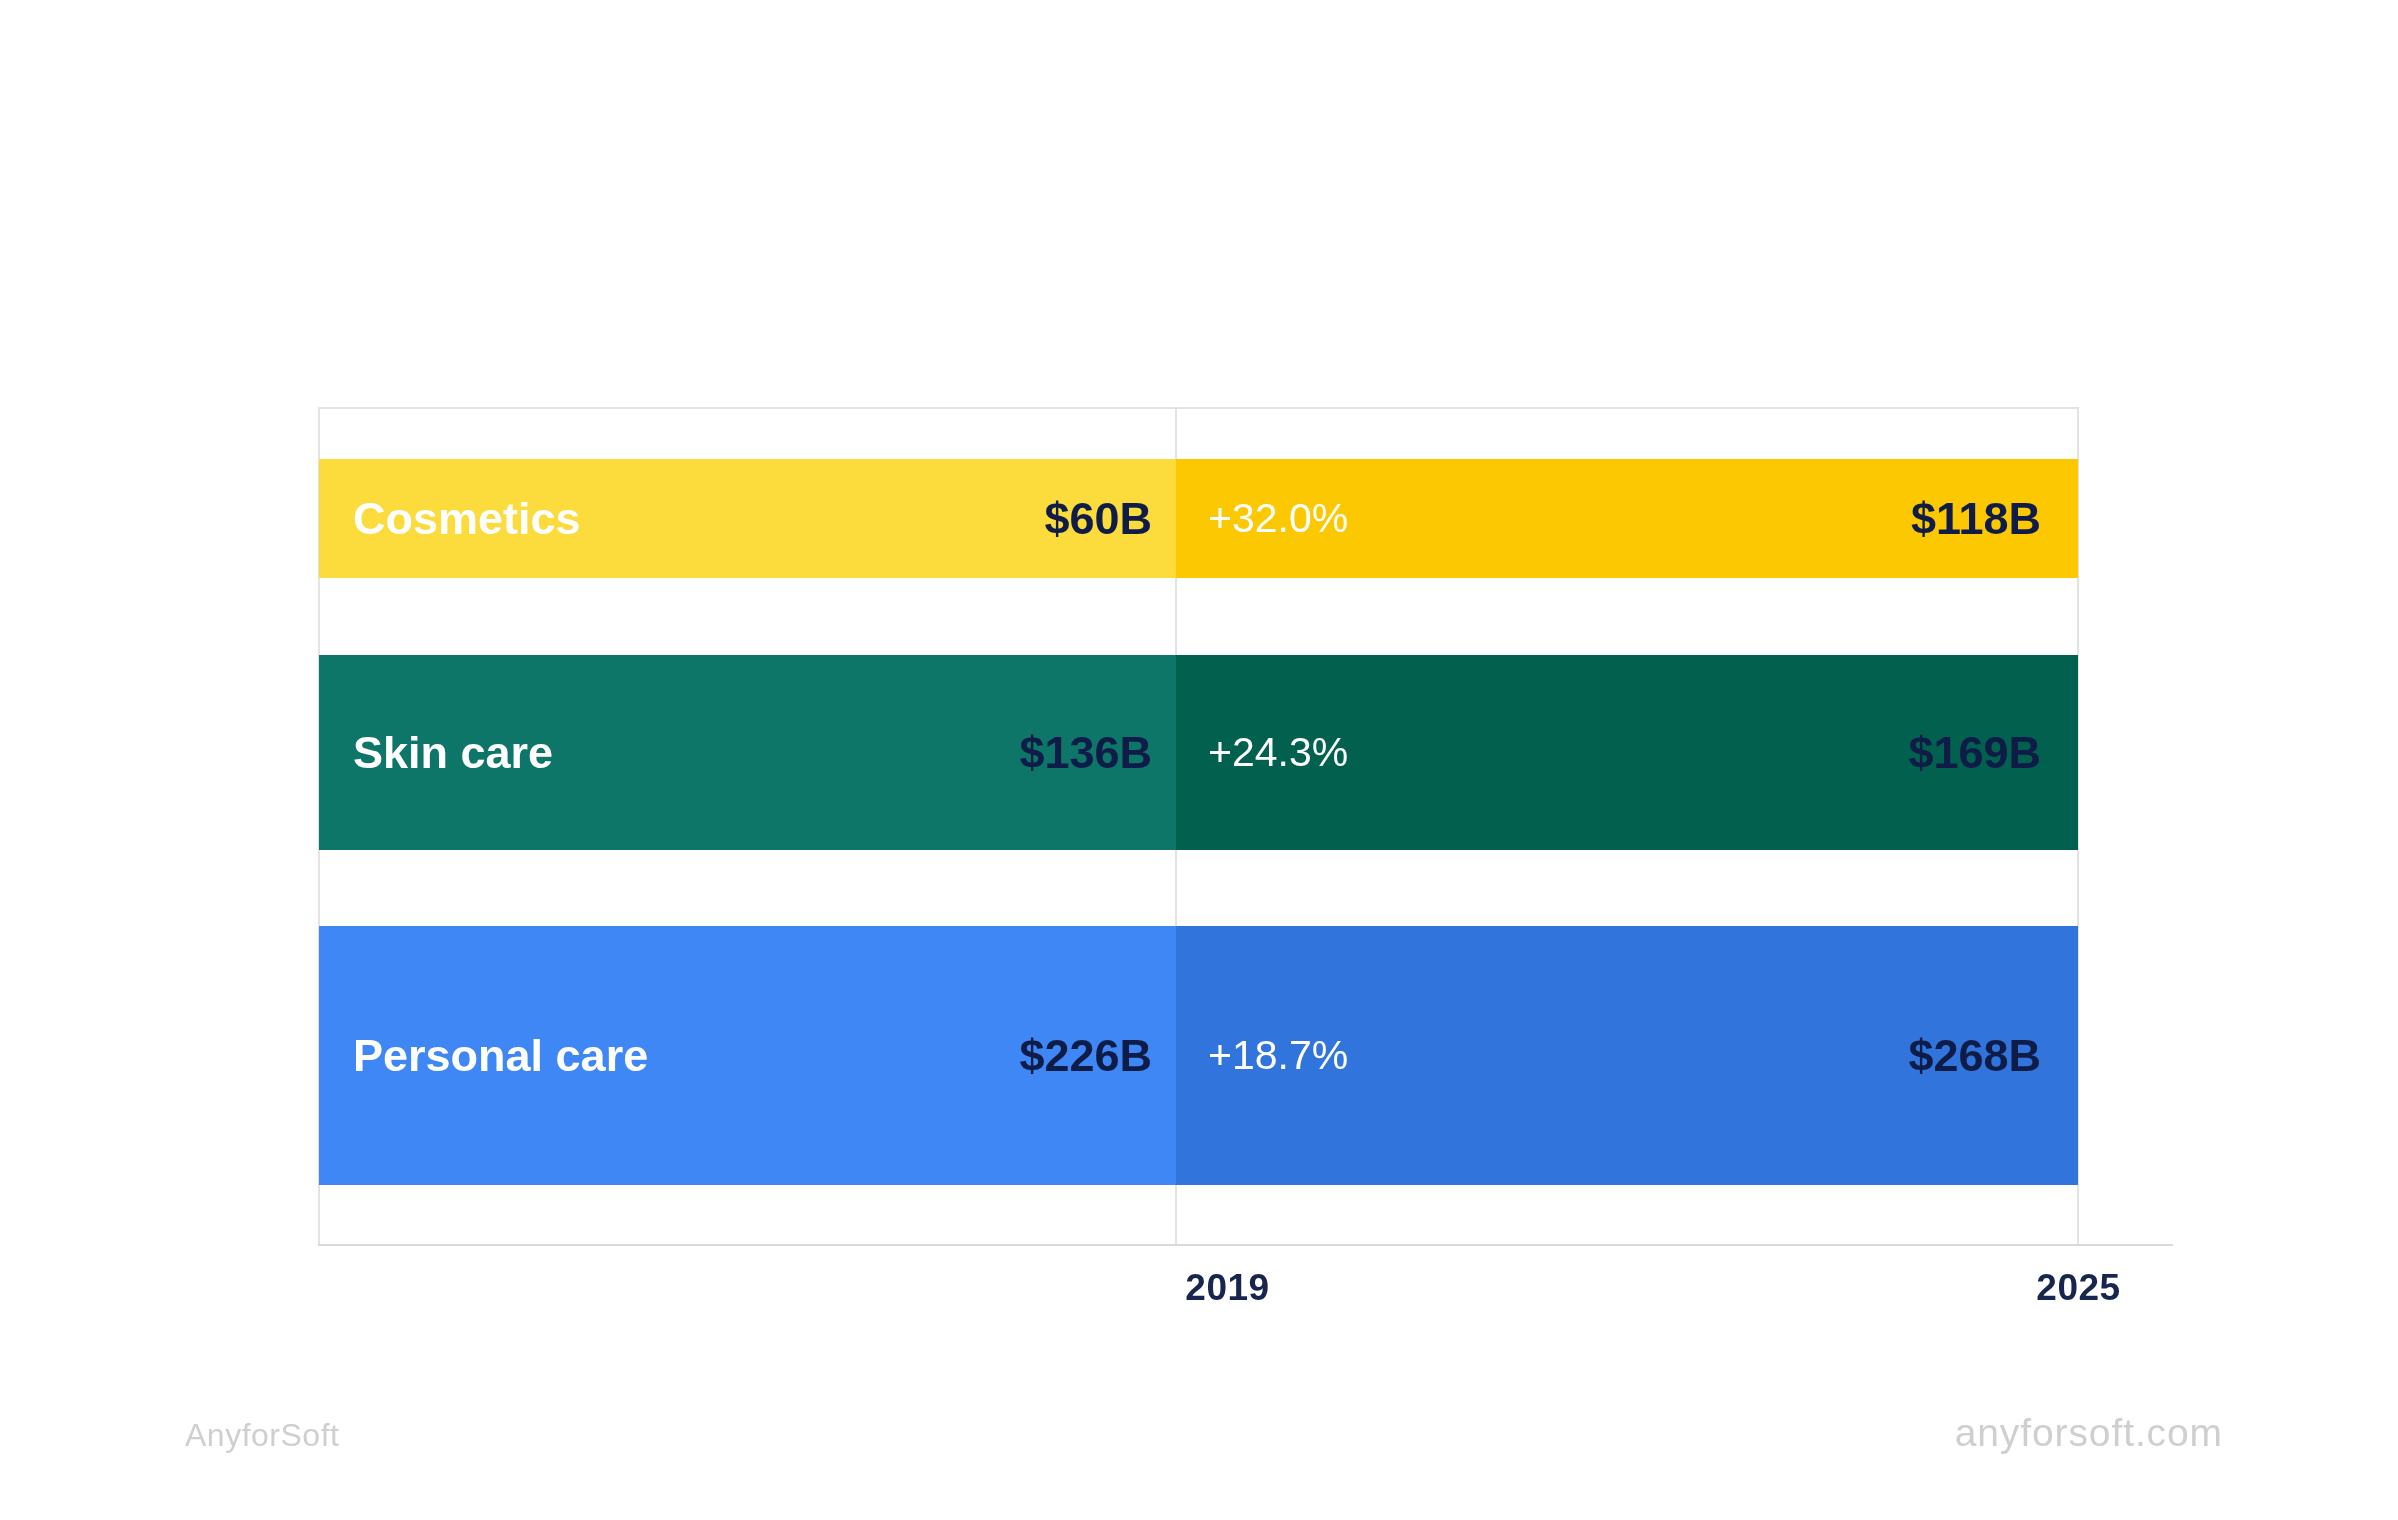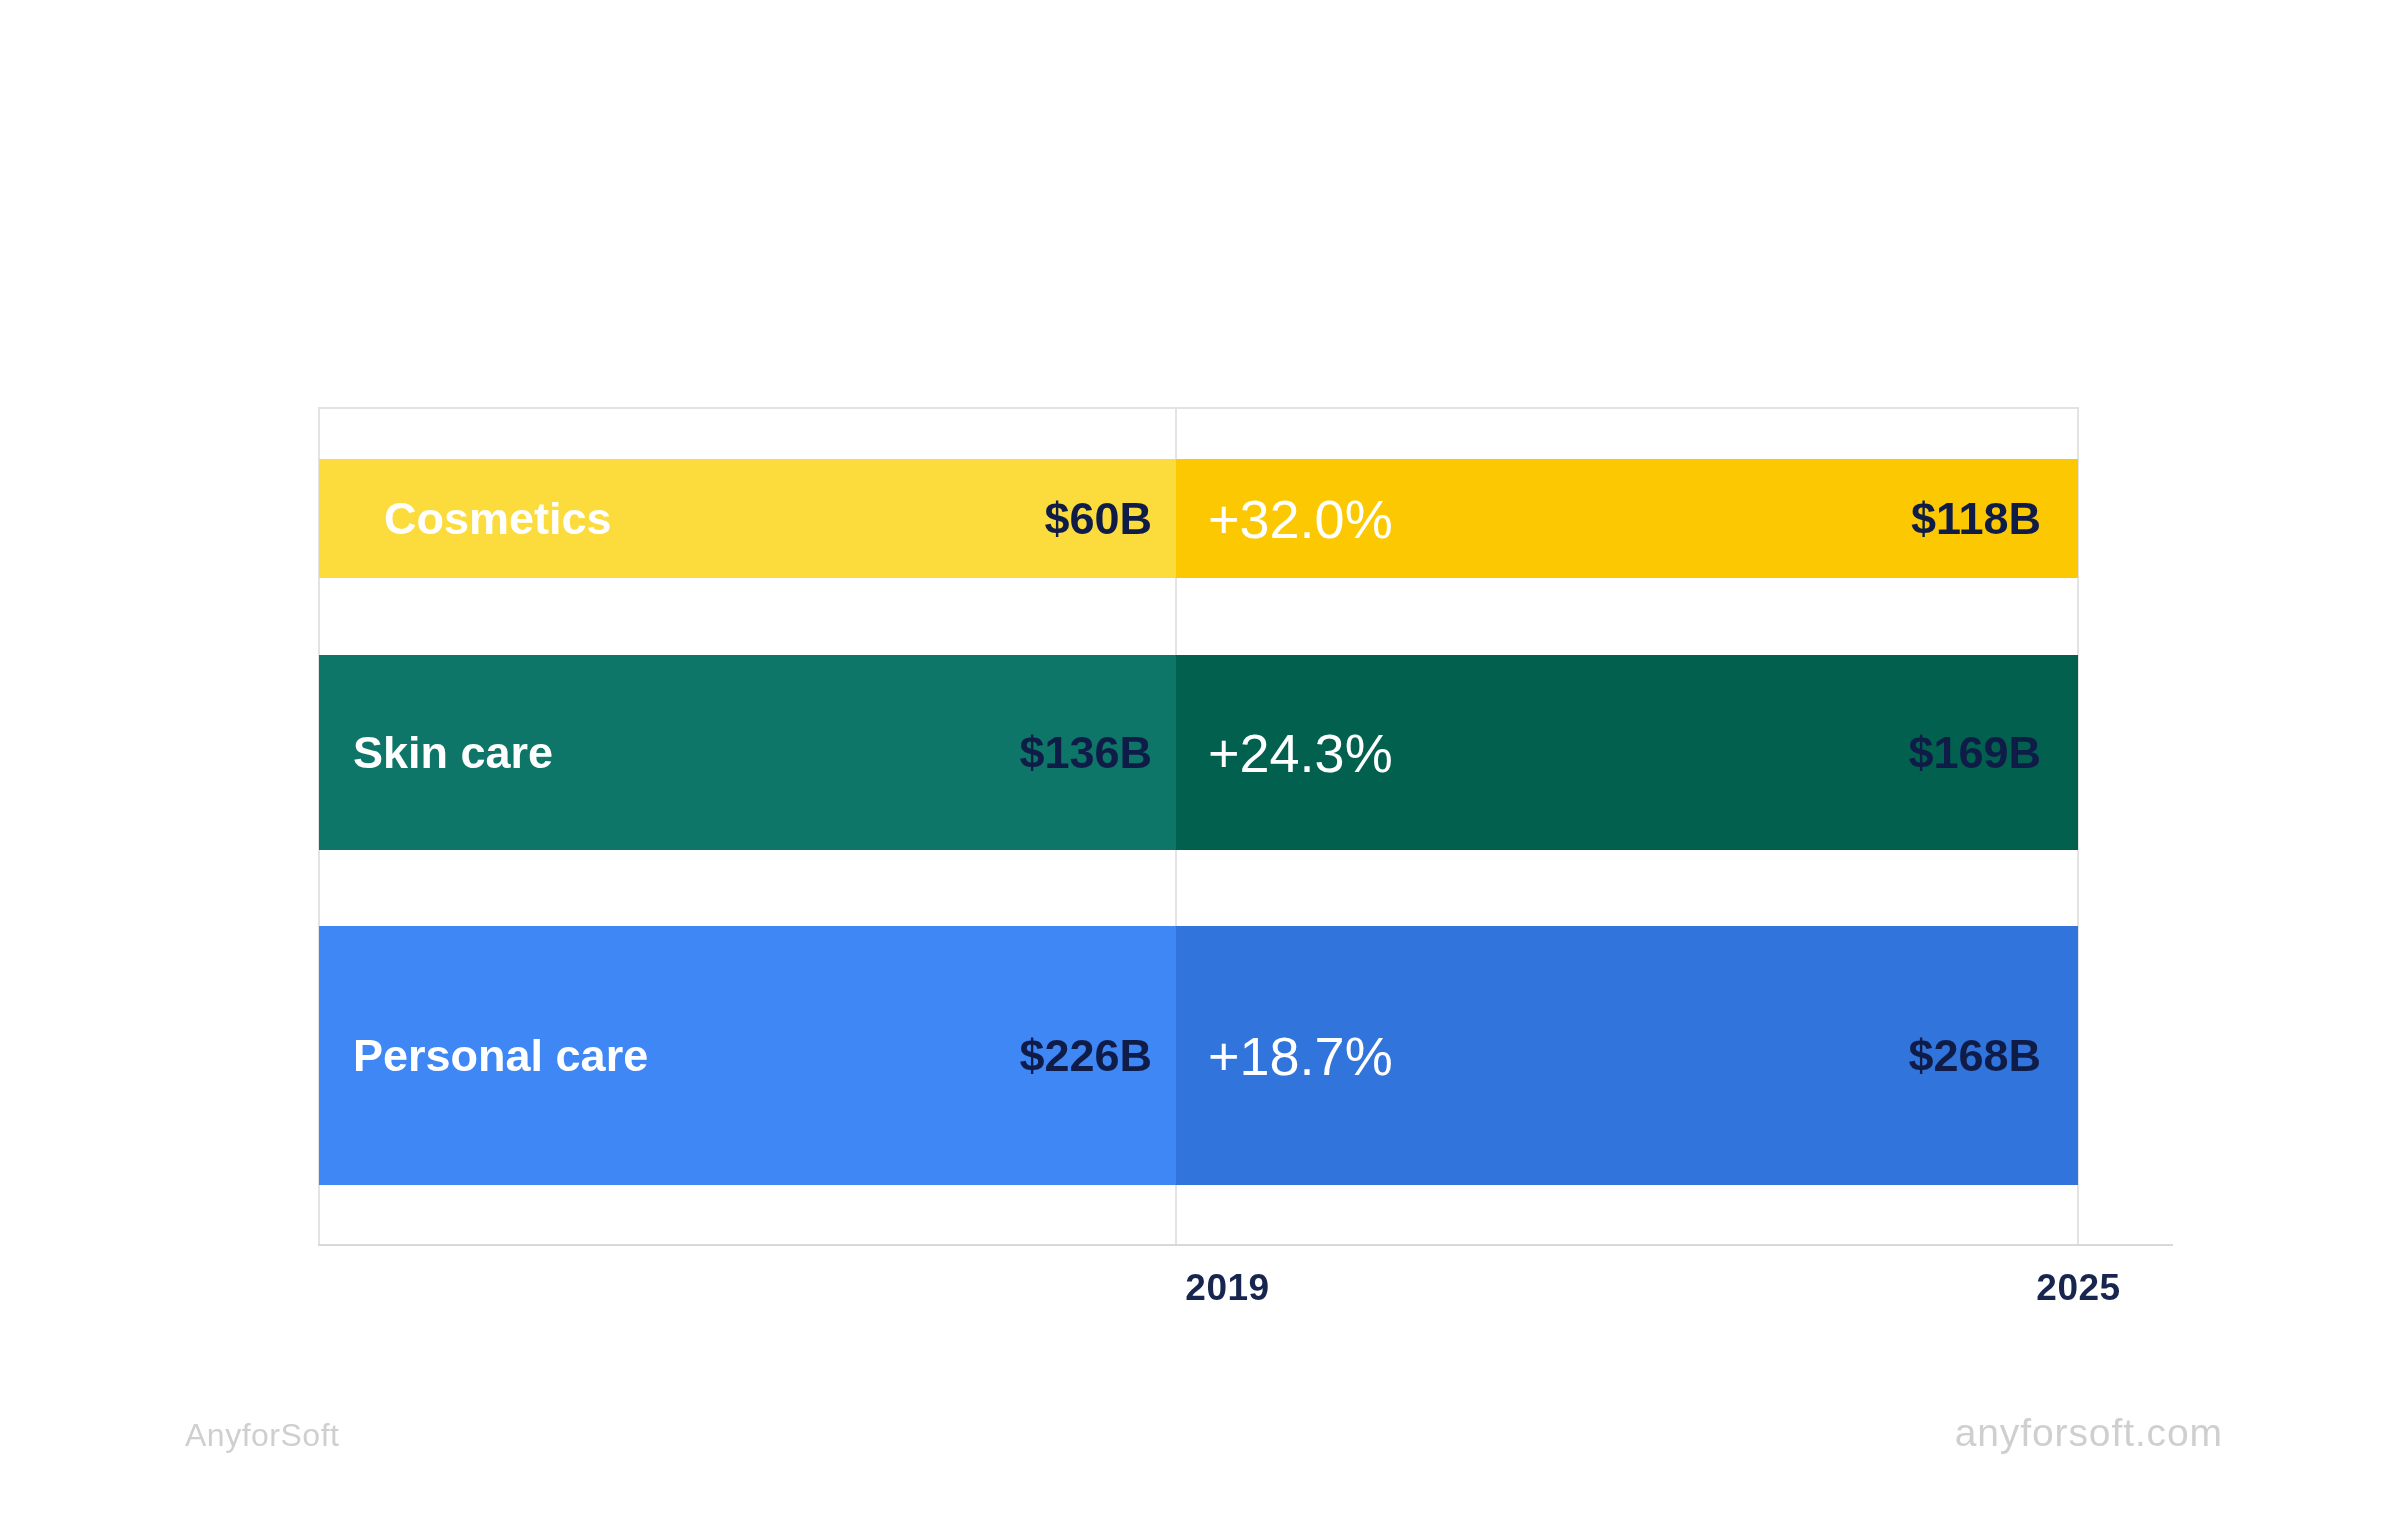--- a/index.html
+++ b/index.html
@@ -40,35 +40,35 @@
   .bar-seg {
     position: absolute; display: flex; align-items: center;
   }
   .seg-2019 { left: 319px; width: 857px; justify-content: space-between; }
   .seg-2025 { left: 1176px; width: 902px; justify-content: space-between; }
 
   .row-cosmetics .bar-seg { top: 459px; height: 119px; }
   .row-skincare  .bar-seg { top: 655px; height: 195px; }
   .row-personal  .bar-seg { top: 926px; height: 259px; }
 
-  .row-cosmetics .seg-2019 { background: #FCDB3D; padding-left: 31px; }
+  .row-cosmetics .seg-2019 { background: #FCDB3D; }
   .row-cosmetics .seg-2025 { background: #FCC802; }
   .row-skincare  .seg-2019 { background: #0E7569; }
   .row-skincare  .seg-2025 { background: #02604F; }
   .row-personal  .seg-2019 { background: #3E87F5; }
   .row-personal  .seg-2025 { background: #3174DB; }
 
   .cat-label {
     color: #ffffff; font-size: 45px; font-weight: bold; padding-left: 34px; white-space: nowrap;
   }
   .cur-value {
     color: #0F1C47; font-size: 45px; font-weight: bold; padding-right: 24px; white-space: nowrap;
   }
   .growth-label {
-    color: #ffffff; font-size: 54px; font-weight: normal; padding-left: 32px; white-space: nowrap;
+    color: #ffffff; font-size: 41px; font-weight: normal; padding-left: 32px; white-space: nowrap;
   }
   .fc-value {
     color: #0F1C47; font-size: 45px; font-weight: bold; padding-right: 37px; white-space: nowrap;
   }
 
   
   .x-tick {
     position: absolute; top: 1267px; width: 281px; text-align: center;
     color: #17254F; font-size: 37px; font-weight: bold; letter-spacing: 0.5px;
   }

